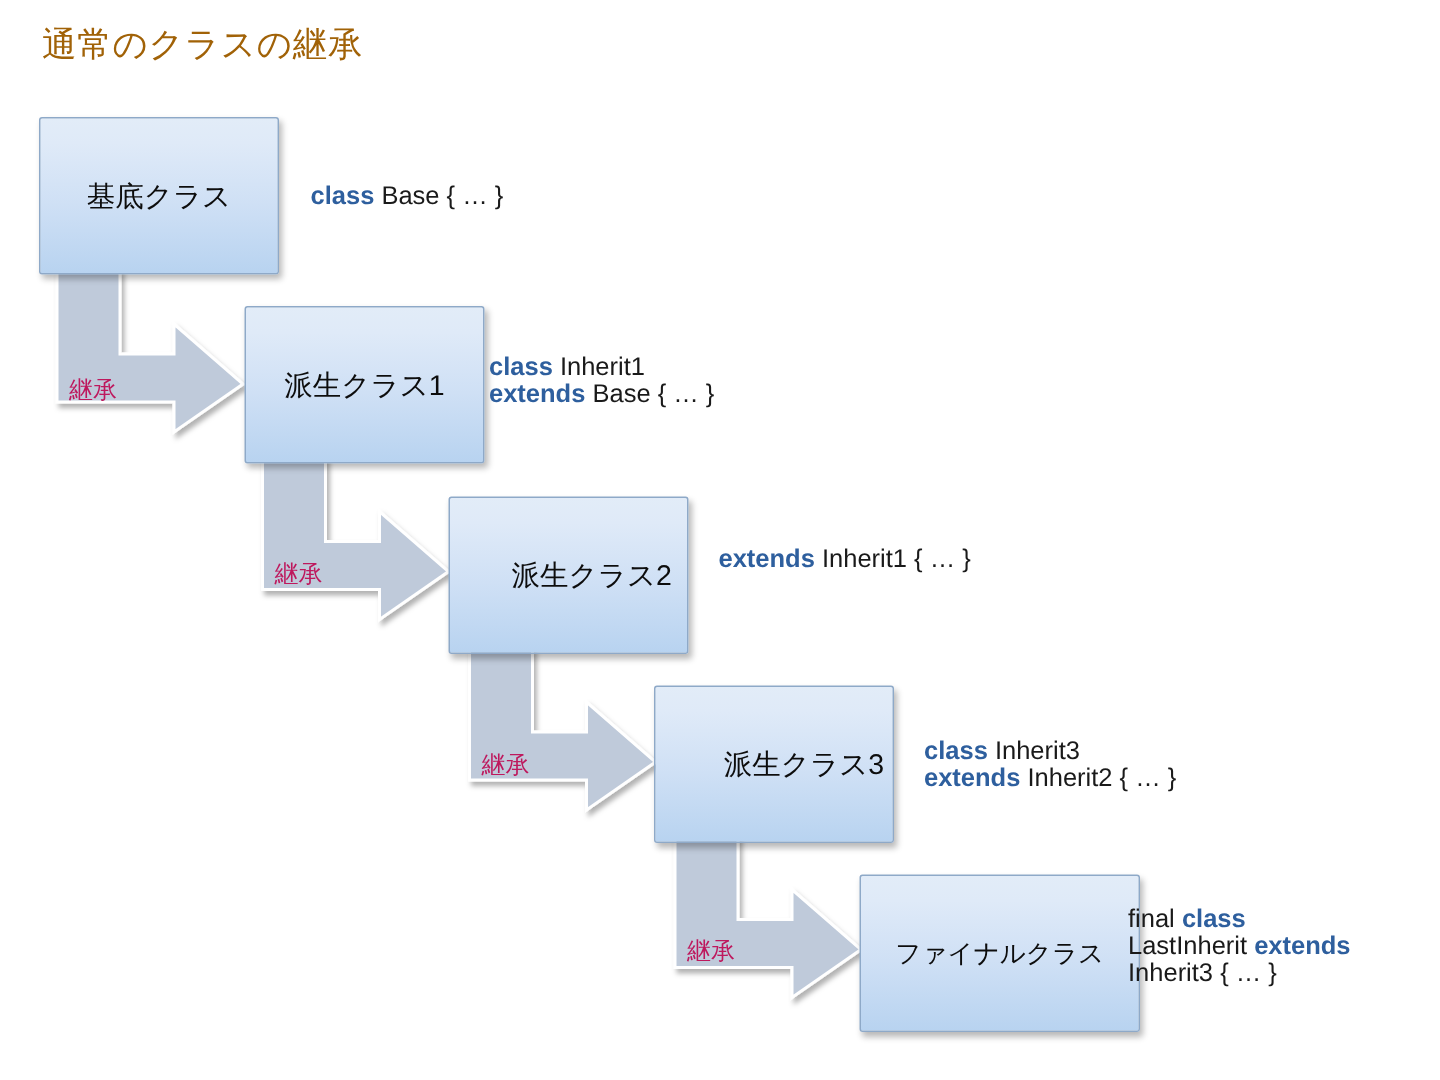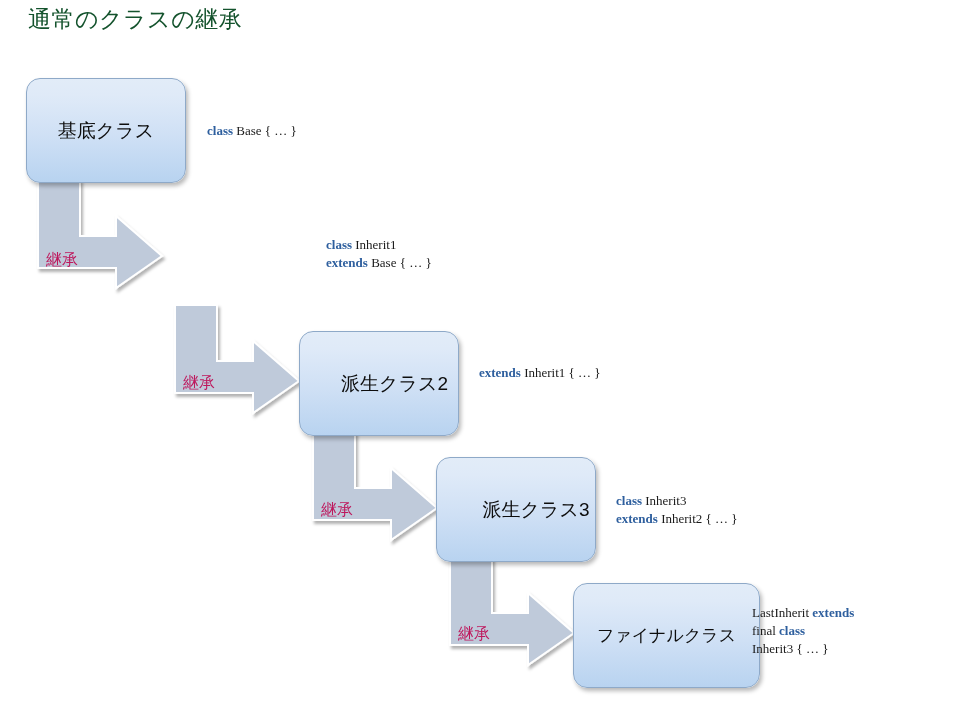--- a/index.html
+++ b/index.html
@@ -7,34 +7,34 @@
     width:960px;height:720px;
     background:#ffffff;
     font-family:"Liberation Sans","DejaVu Sans",sans-serif;
     overflow:hidden;
   }
   #slide{position:relative;width:960px;height:720px;background:#fff;}
 
   
   .slide-title{
     position:absolute;
-    left:28px;top:4px;
+    left:28px;top:14px;
     font-size:23px;
     line-height:30px;
-    color:#14532d;
+    color:#a16207;
     letter-spacing:.5px;
     white-space:nowrap;
   }
 
   
   .node{
     position:absolute;
     box-sizing:border-box;
     border:1px solid #8ea9c8;
-    border-radius:14px;
+    border-radius:2px;
     background:linear-gradient(180deg,#e2ecf8 0%,#dfeaf8 16%,#cfe0f5 55%,#b8d3f0 100%);
     box-shadow:2px 3px 4px rgba(0,0,0,.28);
     display:flex;align-items:center;justify-content:center;
     color:#0d0d0d;
     font-size:19px;
     white-space:nowrap;
   }
   .node.small{font-size:17px;}
 
   
@@ -44,22 +44,22 @@
   .arrow-label{
     position:absolute;
     font-size:16px;
     color:#be185d;
     white-space:nowrap;
   }
 
   
   .code{
     position:absolute;
-    font-family:Liberation Serif, serif;
-    font-size:13px;
+    font-family:Liberation Sans, sans-serif;
+    font-size:17px;
     line-height:18px;
     color:#1a1a1a;
     white-space:pre;
   }
   .code .kw{color:#2e5f9e;font-weight:bold;}
 </style>
 </head>
 <body>
 
 <div id="slide">
@@ -103,20 +103,23 @@
       </filter>
     </defs>
     <path d="M0,0 L42,0 L42,56 L78,56 L78,36 L124,76 L78,108 L78,88 L0,88 Z" fill="#bfcada" stroke="#ffffff" stroke-width="2" filter="url(#sh4)"></path>
   </svg>
   <div class="arrow-label" style="left:458px;top:624px;">継承</div>
 
   <div class="node" style="left:26px;top:78px;width:160px;height:105px;">
     <span>基底クラス</span>
   </div>
 
+  <div class="node" style="left:163px;top:204px;width:160px;height:105px;">
+    <span>派生クラス1</span>
+  </div>
 
   <div class="node" style="left:299px;top:331px;width:160px;height:105px;padding-left:31px;">
     <span>派生クラス2</span>
   </div>
 
   <div class="node" style="left:436px;top:457px;width:160px;height:105px;padding-left:40px;">
     <span>派生クラス3</span>
   </div>
 
   <div class="node small" style="left:573px;top:583px;width:187px;height:105px;">
@@ -124,15 +127,15 @@
   </div>
 
   <div class="code" style="left:207px;top:122px;"><div><span class="kw">class</span><span> Base { … }</span></div></div>
 
   <div class="code" style="left:326px;top:236px;"><div><span class="kw">class</span><span> Inherit1</span></div><div><span class="kw">extends</span><span> Base { … }</span></div></div>
 
   <div class="code" style="left:479px;top:364px;"><div><span class="kw">extends</span><span> Inherit1 { … }</span></div></div>
 
   <div class="code" style="left:616px;top:492px;"><div><span class="kw">class</span><span> Inherit3</span></div><div><span class="kw">extends</span><span> Inherit2 { … }</span></div></div>
 
-  <div class="code" style="left:752px;top:604px;"><div><span>LastInherit </span><span class="kw">extends</span></div><div><span>final </span><span class="kw">class</span></div><div><span>Inherit3 { … }</span></div></div>
+  <div class="code" style="left:752px;top:604px;"><div><span>final </span><span class="kw">class</span></div><div><span>LastInherit </span><span class="kw">extends</span></div><div><span>Inherit3 { … }</span></div></div>
 
 </div>
 
 </body></html>

